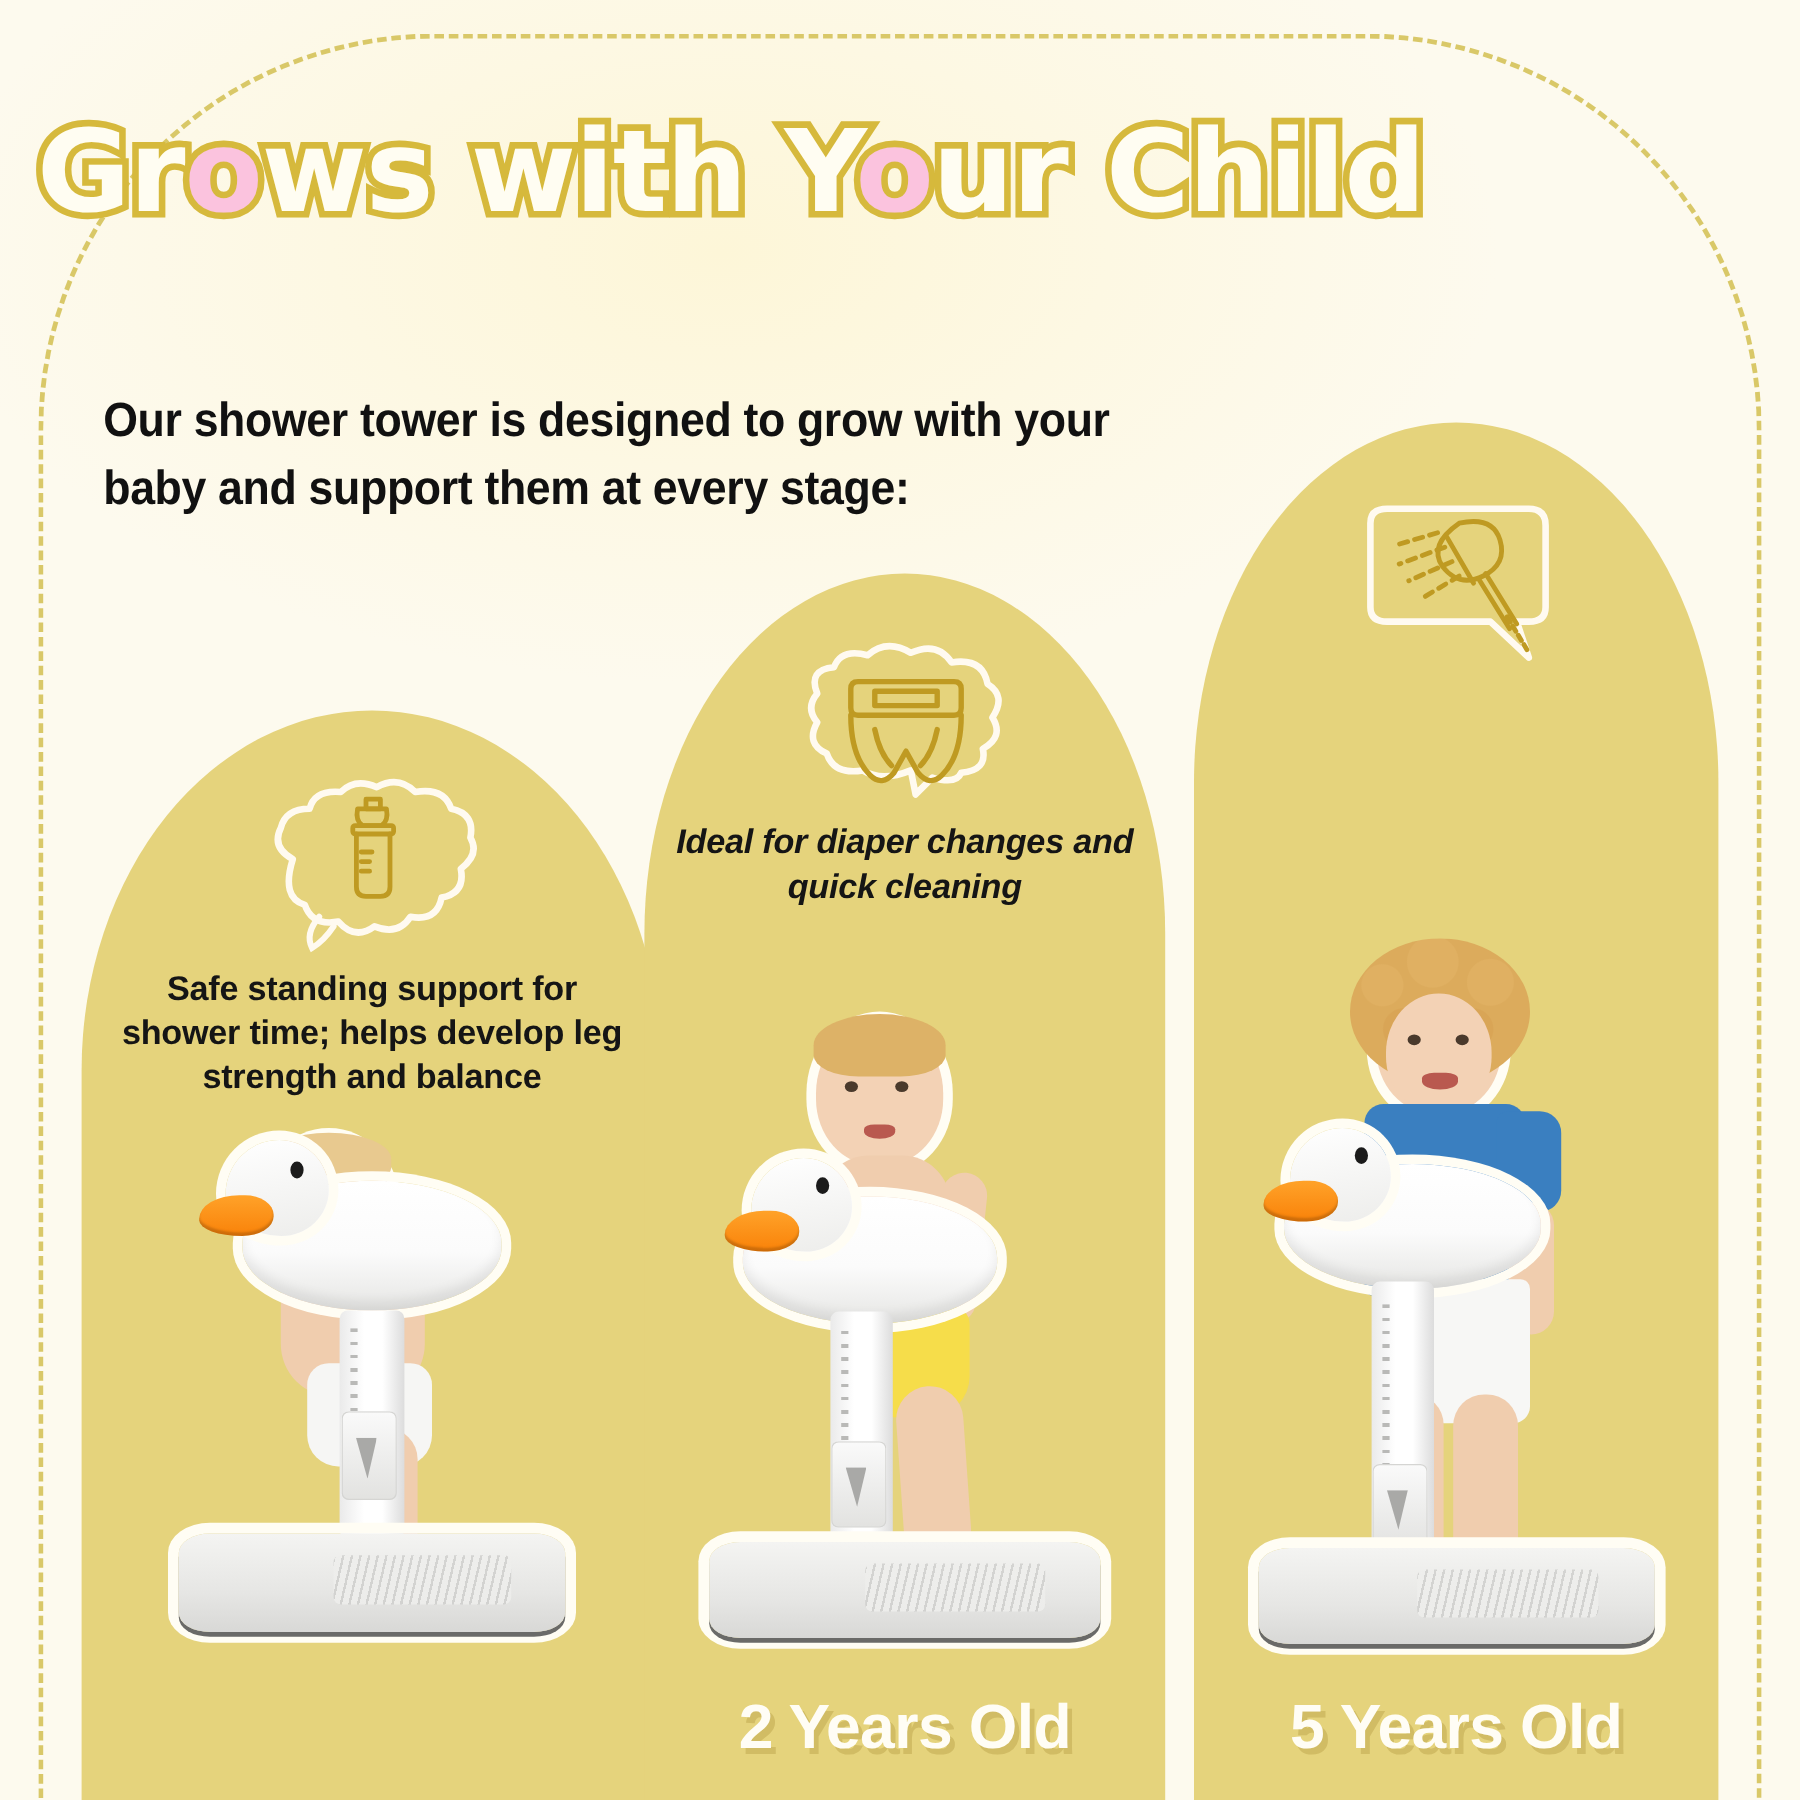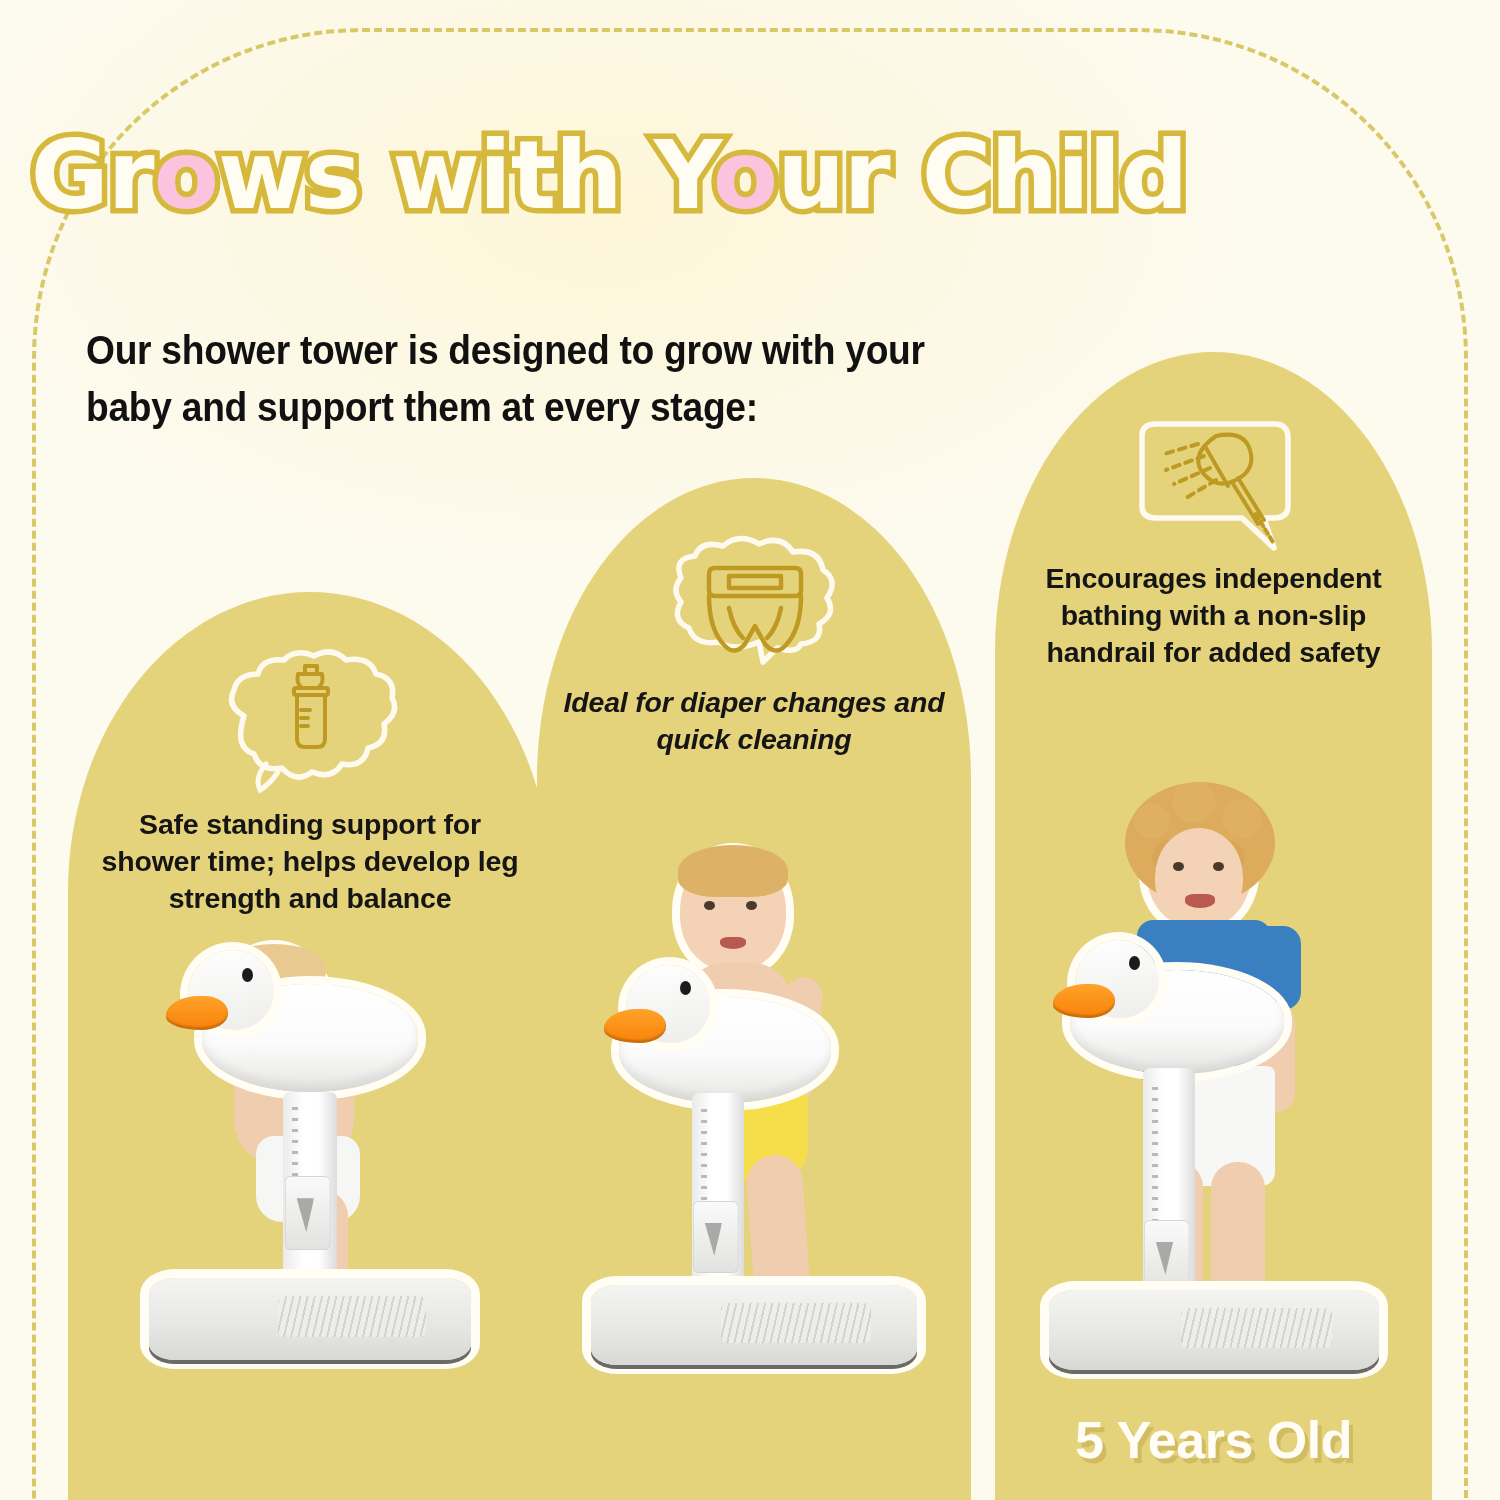--- a/index.html
+++ b/index.html
@@ -33,21 +33,20 @@
   }
 
   
   .heading {
     position: absolute;
     left: 0; top: 96px;
     width: 1218px;
     text-align: center;
     line-height: 1.02;
     z-index: 5;
-    margin-top: 31px;
   }
   .heading-line {
     display: block;
     font-family: "DejaVu Sans", sans-serif;
     font-weight: 700;
     font-size: 95px;
     letter-spacing: -1px;
     color: #fffdf2;
     -webkit-text-stroke: 11px #d6b93c;
     paint-order: stroke fill;
@@ -341,20 +340,21 @@
 
         <div class="post" style="width:52px;height:200px;bottom:72px;left:40%;">
           <div class="ticks"></div>
         </div>
         <div class="clamp" style="width:46px;height:72px;bottom:92px;left:40%;"></div>
 
         <div class="base" style="width:326px;height:80px;"></div>
       </div>
     </div>
 
+    <div class="age-label">2 Years Old</div>
   </div>
 
   <div class="panel" id="panel-3">
 
     <div class="icon-wrap">
       <svg width="216" height="156" viewBox="0 0 216 156">
         <path d="M36 34 Q36 22 50 22 L168 22 Q182 22 182 36 L182 104 Q182 116 168 116 L158 116 L168 146 L136 116 L50 116 Q36 116 36 104 Z" fill="none" stroke="#fffaf0" stroke-width="5.5" stroke-linecap="round" stroke-linejoin="round"></path>
         <g stroke="#bf9a22" stroke-width="4" fill="none" stroke-linecap="round" stroke-linejoin="round">
           <path d="M110 34 q28 -6 34 14 q6 20 -14 30 q-20 10 -34 -8 q-12 -18 14 -36 z"></path>
           <path d="M100 46 l22 38"></path>
@@ -363,21 +363,20 @@
           <g stroke-dasharray="7 6">
             <path d="M92 42 l-34 10"></path>
             <path d="M98 54 l-38 14"></path>
             <path d="M104 66 l-36 16"></path>
             <path d="M110 78 l-30 18"></path>
           </g>
         </g>
       </svg>
     </div>
 
-    <div class="caption">Encourages independent bathing with a non-slip handrail for added safety</div>
 
     <div class="photo" style="height:600px;bottom:130px;">
       <div class="scene" style="width:370px;height:600px;">
 
         <div class="head-sh" style="left:118px;top:42px;width:104px;height:116px;background:#f3d2b5;"></div>
         <div class="hair curly" style="left:96px;top:12px;width:150px;height:122px;"></div>
         <div class="head-sh" style="left:126px;top:58px;width:88px;height:98px;background:#f3d2b5;box-shadow:none;"></div>
         <div class="eye-s" style="left:144px;top:92px;width:11px;height:9px;"></div>
         <div class="eye-s" style="left:184px;top:92px;width:11px;height:9px;"></div>
         <div class="mouth" style="left:156px;top:124px;width:30px;height:14px;"></div>

